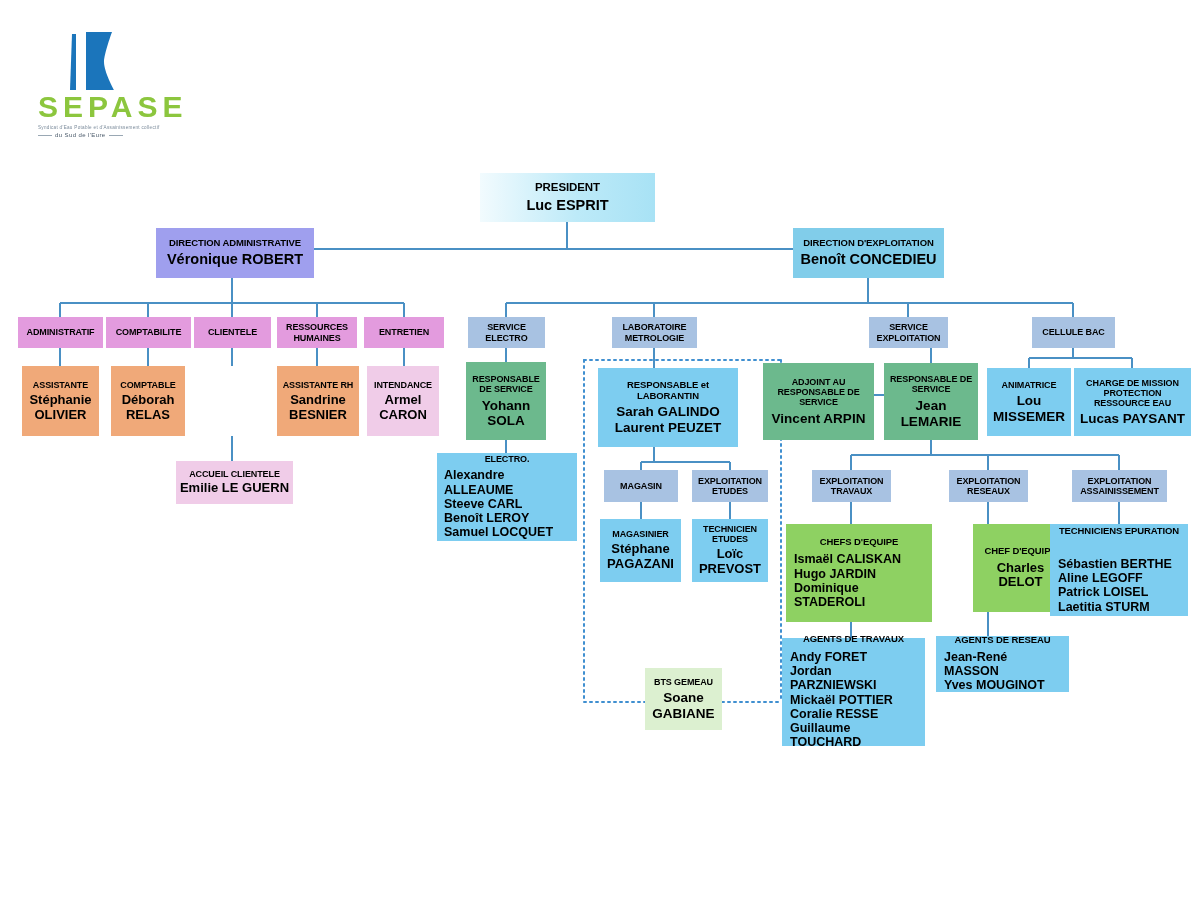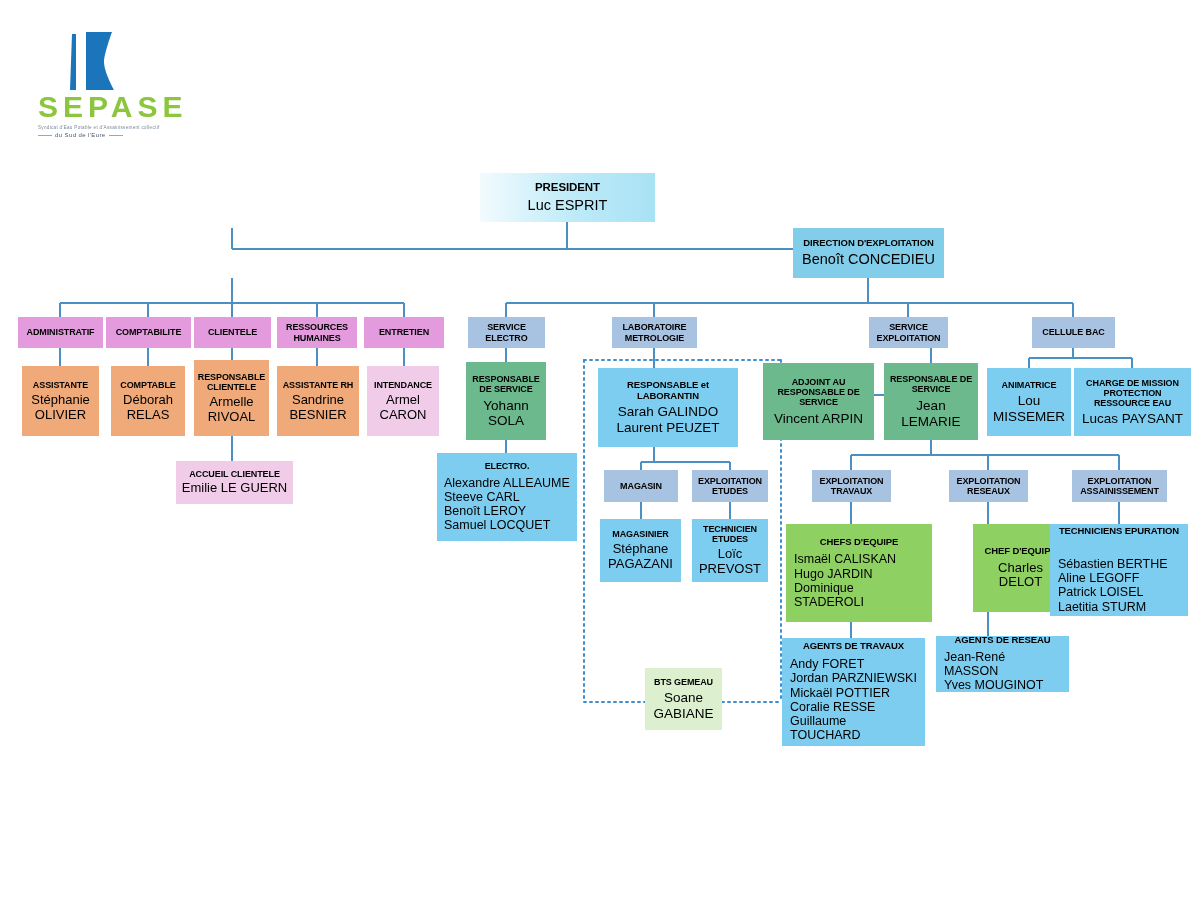--- a/index.html
+++ b/index.html
@@ -8,21 +8,21 @@
     font-family:"Liberation Sans", sans-serif;
     overflow:hidden;position:relative;
   }
   #canvas{position:absolute;left:0;top:0;width:1200px;height:900px;}
   .box{
     position:absolute;box-sizing:border-box;
     display:flex;flex-direction:column;align-items:center;justify-content:center;
     text-align:center;color:#000;z-index:5;padding:2px 3px;
   }
   .ttl{font-weight:bold;line-height:1.12;letter-spacing:-0.1px;}
-  .nm{line-height:1.14;font-weight:400;}
+  .nm{line-height:1.14;font-weight:700;}
   .nm-left{text-align:left;width:100%;}
   
   .c-president{background:linear-gradient(90deg,#f2fbfe 0%,#bdeaf8 55%,#a8e2f5 100%);}
   .c-violet{background:#9f9fee;}
   .c-blue-dir{background:#81cdea;}
   .c-pink{background:#e39bde;}
   .c-pink-light{background:#f0cce8;}
   .c-orange{background:#f0a979;}
   .c-blue-head{background:#a8c2e2;}
   .c-green{background:#6cb98d;}
@@ -137,20 +137,24 @@
       <path d="M781,360 L781,702"></path>
       <path d="M700,360 L781,360"></path>
     </g>
   </svg>
 
   <div class="box c-president" style="left:480px;top:173px;width:175px;height:49px;">
     <div class="ttl" style="font-size:11.5px;">PRESIDENT</div>
     <div class="nm" style="font-size:14.5px;margin-top:3px;">Luc ESPRIT</div>
   </div>
 
+  <div class="box c-violet" style="left:156px;top:228px;width:158px;height:50px;">
+    <div class="ttl" style="font-size:9.5px;">DIRECTION ADMINISTRATIVE</div>
+    <div class="nm" style="font-size:14.5px;margin-top:2px;">Véronique ROBERT</div>
+  </div>
 
   <div class="box c-blue-dir" style="left:793px;top:228px;width:151px;height:50px;">
     <div class="ttl" style="font-size:9.5px;">DIRECTION D'EXPLOITATION</div>
     <div class="nm" style="font-size:14.5px;margin-top:2px;">Benoît CONCEDIEU</div>
   </div>
 
   <div class="box c-pink" style="left:18px;top:317px;width:85px;height:31px;">
     <div class="ttl" style="font-size:9px;">ADMINISTRATIF</div>
   </div>
   <div class="box c-pink" style="left:106px;top:317px;width:85px;height:31px;">
@@ -166,24 +170,20 @@
     <div class="ttl" style="font-size:9px;">ENTRETIEN</div>
   </div>
 
   <div class="box c-orange" style="left:22px;top:366px;width:77px;height:70px;">
     <div class="ttl" style="font-size:9px;">ASSISTANTE</div>
     <div class="nm" style="font-size:13px;margin-top:3px;">Stéphanie OLIVIER</div>
   </div>
   <div class="box c-orange" style="left:111px;top:366px;width:74px;height:70px;">
     <div class="ttl" style="font-size:9px;">COMPTABLE</div>
     <div class="nm" style="font-size:13px;margin-top:3px;">Déborah RELAS</div>
-  </div>
-  <div class="box c-orange" style="left:194px;top:360px;width:75px;height:76px;">
-    <div class="ttl" style="font-size:9px;">RESPONSABLE CLIENTELE</div>
-    <div class="nm" style="font-size:13px;margin-top:3px;">Armelle RIVOAL</div>
   </div>
   <div class="box c-orange" style="left:277px;top:366px;width:82px;height:70px;">
     <div class="ttl" style="font-size:9px;">ASSISTANTE RH</div>
     <div class="nm" style="font-size:13px;margin-top:3px;">Sandrine BESNIER</div>
   </div>
   <div class="box c-pink-light" style="left:367px;top:366px;width:72px;height:70px;">
     <div class="ttl" style="font-size:9px;">INTENDANCE</div>
     <div class="nm" style="font-size:13px;margin-top:3px;">Armel CARON</div>
   </div>
 

